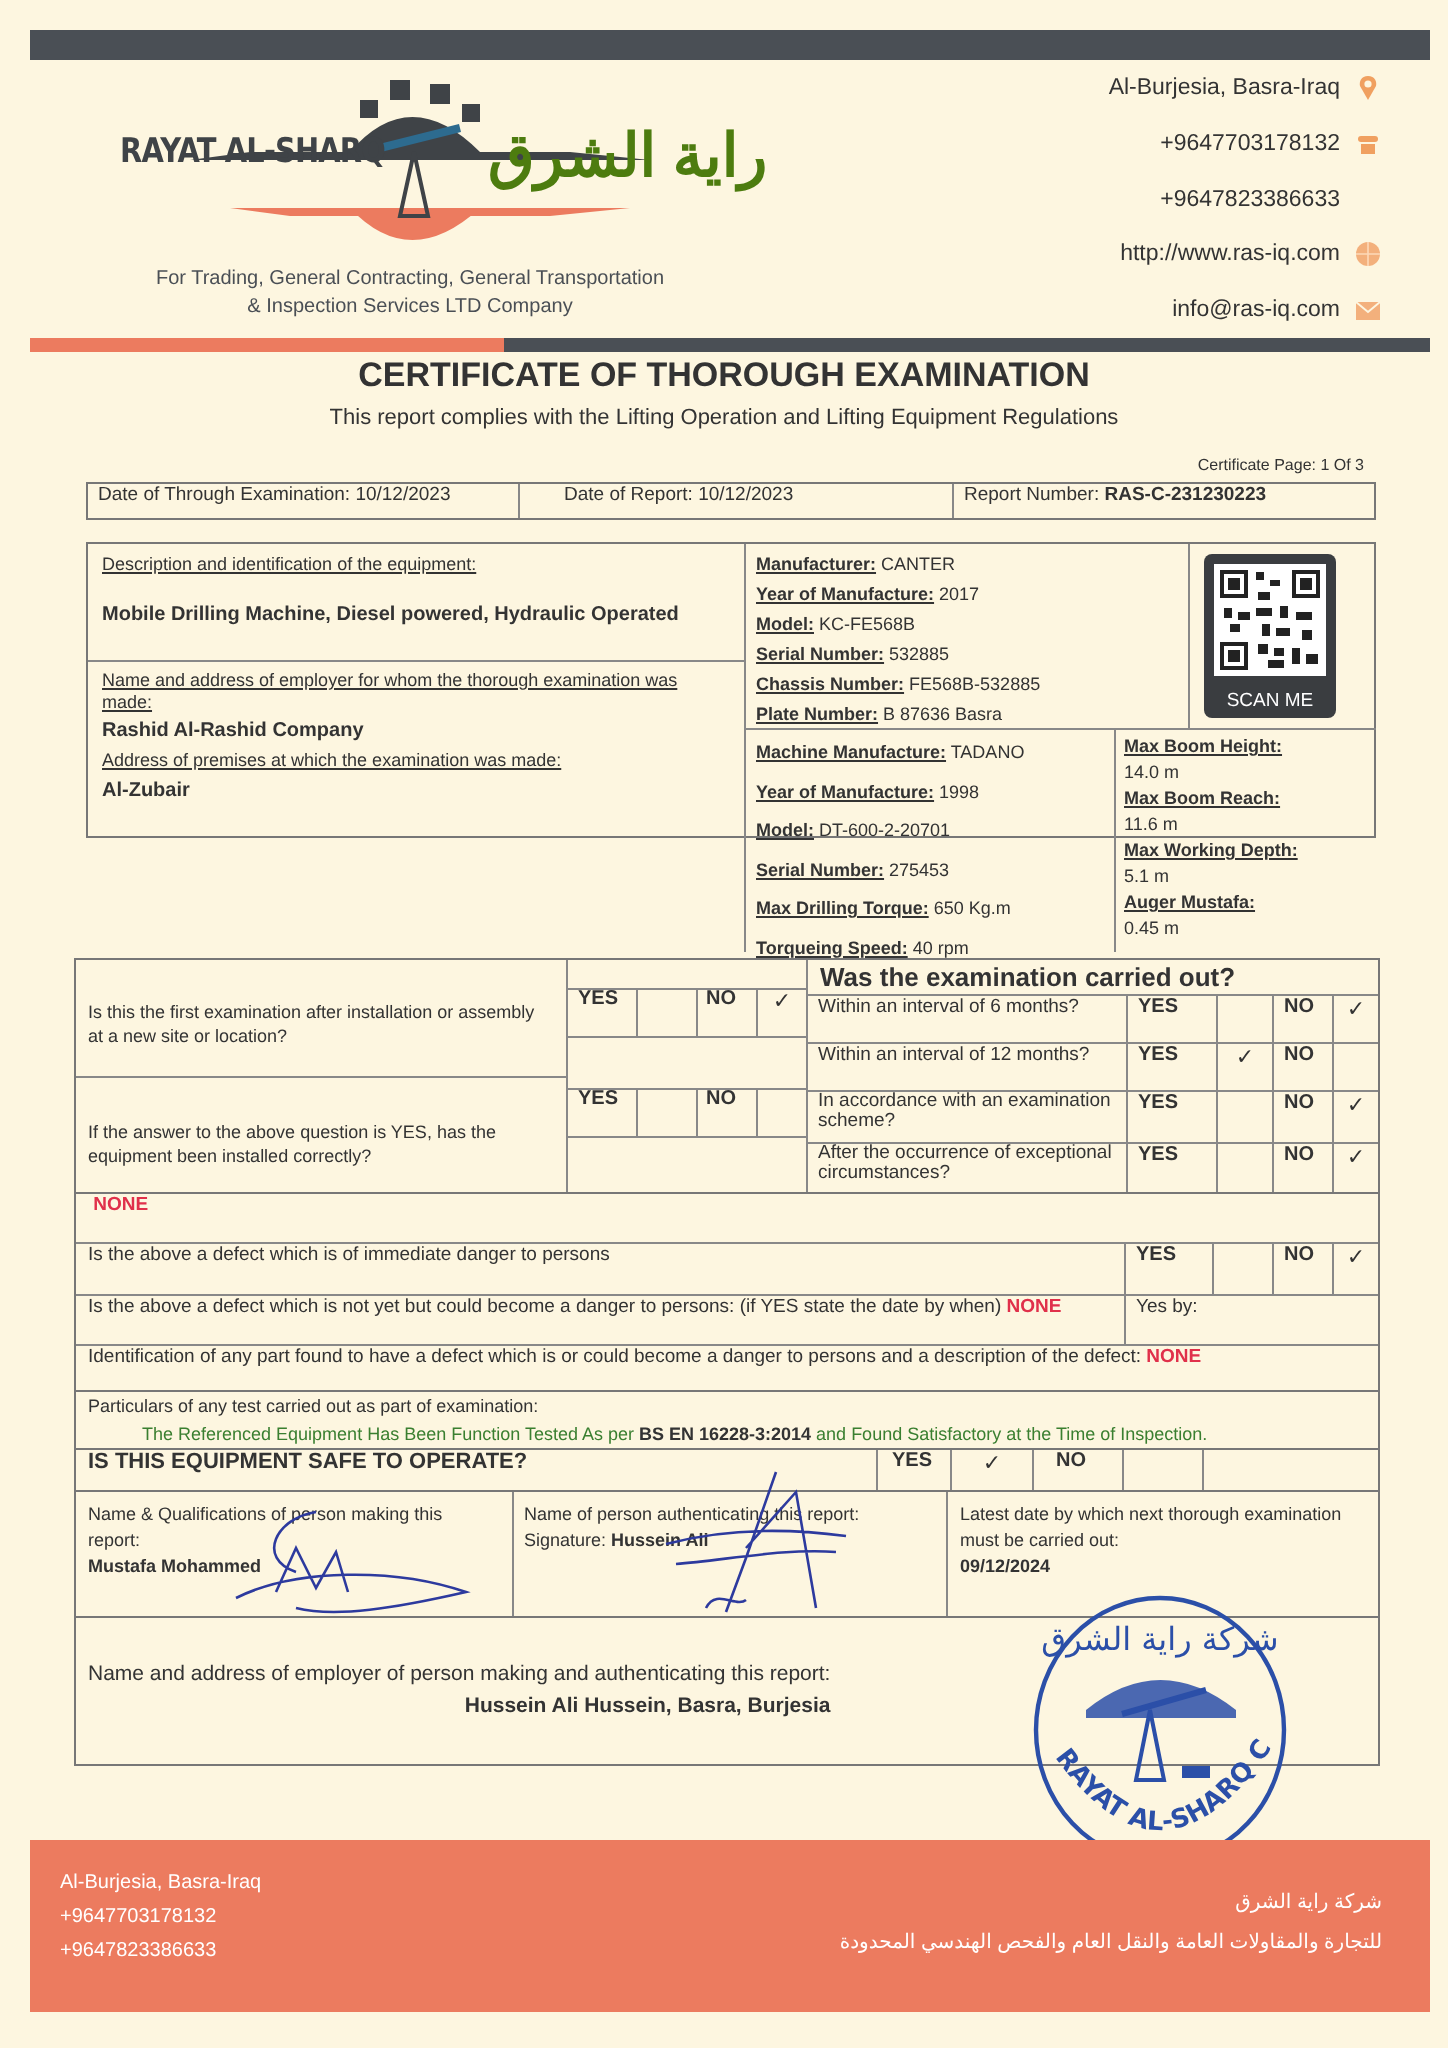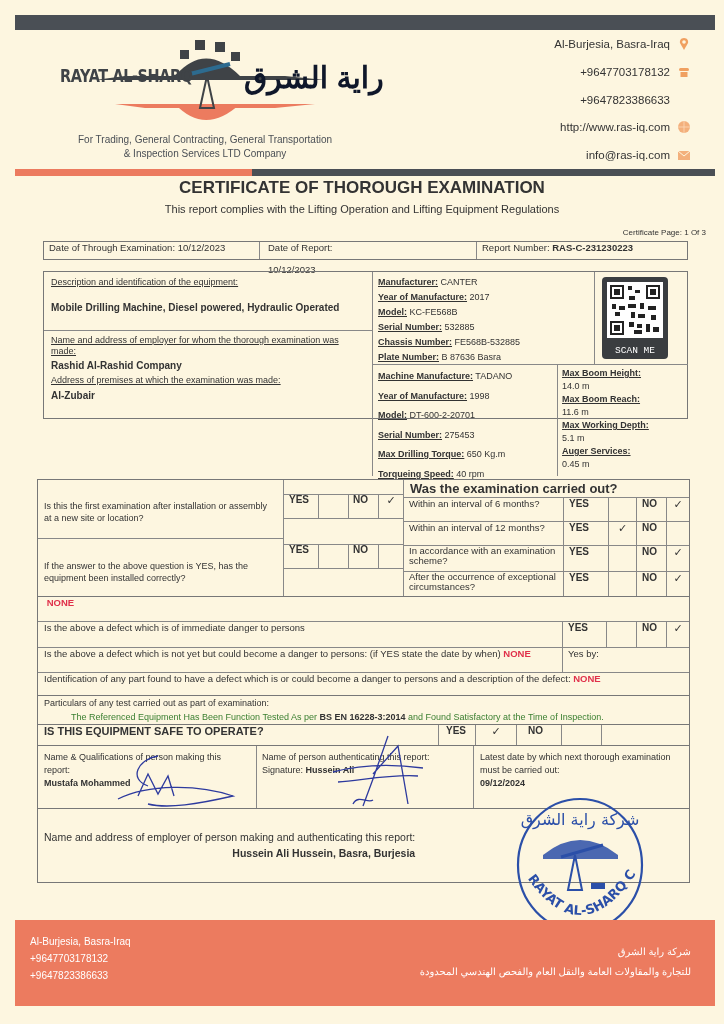--- a/index.html
+++ b/index.html
@@ -1,28 +1,28 @@
 <!DOCTYPE html>
 <html><head>
 <meta charset="utf-8">
 <style>
   html,body{margin:0;padding:0;}
   body{width:724px;height:1024px;background:#fdf6e0;font-family:"Liberation Sans",sans-serif;color:#333;position:relative;overflow:hidden;}
   .abs{position:absolute;}
   .topbar{left:15px;top:15px;width:700px;height:15px;background:#4a4f55;}
   .brand{left:60px;top:66px;font-family:"DejaVu Sans",sans-serif;font-weight:bold;font-size:17px;letter-spacing:-0.5px;color:#3f4347;transform:scaleX(0.85);transform-origin:left;}
-  .brand-ar{left:244px;top:60px;font-size:30px;font-weight:bold;color:#0f172a;direction:rtl;}
+  .brand-ar{left:244px;top:60px;font-size:30px;font-weight:bold;color:#4d7c0f;direction:rtl;}
   .tagline{left:40px;top:133px;width:330px;text-align:center;font-size:10px;color:#4a4f55;line-height:14px;}
   .contact{right:34px;font-size:11.5px;color:#333;display:flex;align-items:center;gap:8px;}
   .contact .ic{width:12px;height:12px;display:inline-block;}
   .sepbar-l{left:15px;top:169px;width:237px;height:7px;background:#ec7b5f;}
   .sepbar-r{left:252px;top:169px;width:463px;height:7px;background:#4a4f55;}
   .title{left:0;top:178px;width:724px;text-align:center;font-size:17px;font-weight:bold;color:#333;}
   .subtitle{left:0;top:203px;width:724px;text-align:center;font-size:11px;color:#333;}
-  .pageno{right:18px;top:228px;font-size:8px;color:#333;}
+  .pageno{right:42px;top:228px;font-size:8px;color:#333;}
   .box{border:1px solid #777;box-sizing:border-box;}
   .line{background:#888;}
   .t9{font-size:9px;}
   .t10{font-size:10px;}
   .u{text-decoration:underline;}
   .b{font-weight:bold;}
   .red{color:#e0304a;font-weight:bold;}
   .green{color:#3a7f30;}
   .cell{position:absolute;box-sizing:border-box;display:flex;align-items:flex-start;font-size:9.5px;}
   .yn{font-weight:bold;font-size:10px;}
@@ -97,21 +97,21 @@
 
 <div class="abs title">CERTIFICATE OF THOROUGH EXAMINATION</div>
 <div class="abs subtitle">This report complies with the Lifting Operation and Lifting Equipment Regulations</div>
 <div class="abs pageno">Certificate Page: 1 Of 3</div>
 
 <div class="abs box" style="left:43px;top:241px;width:645px;height:19px;">
   <div class="cell t9" style="left:5px;top:0;height:17px;">
     <span>Date of Through Examination:</span>&nbsp;<span>10/12/2023</span>
   </div>
   <div class="abs line" style="left:215px;top:0;width:1px;height:17px;"></div>
-  <div class="cell t9" style="left:224px;top:0;height:17px;flex-direction:column;">
+  <div class="cell t9" style="left:238px;top:0;height:17px;">
     <span>Date of Report:</span>&nbsp;<span>10/12/2023</span>
   </div>
   <div class="abs line" style="left:432px;top:0;width:1px;height:17px;"></div>
   <div class="cell t9" style="left:438px;top:0;height:17px;">
     <span>Report Number:</span>&nbsp;<span class="b">RAS-C-231230223</span>
   </div>
 </div>
 
 <div class="abs box" style="left:43px;top:271px;width:645px;height:148px;">
   <div class="abs line" style="left:328px;top:0;width:1px;height:204px;"></div>
@@ -166,40 +166,40 @@
           <rect x="5" y="5" width="10" height="10"></rect>
           <rect x="41" y="5" width="10" height="10"></rect>
           <rect x="5" y="41" width="10" height="10"></rect>
         </g>
       <g fill="#222">
           <rect x="7" y="7" width="6" height="6"></rect>
           <rect x="43" y="7" width="6" height="6"></rect>
           <rect x="7" y="43" width="6" height="6"></rect>
         </g>
     </svg>
-    <div style="position:absolute;left:0;bottom:3px;width:66px;text-align:center;font-size:9.5px;color:#fff;font-family:Liberation Mono, monospace;">SCAN ME</div>
+    <div style="position:absolute;left:0;bottom:3px;width:66px;text-align:center;font-size:9.5px;color:#fff;">SCAN ME</div>
   </div>
 
   <div class="abs t9" style="left:334px;top:95px;line-height:19.5px;">
     <div><span class="u b">Machine Manufacture:</span><span> TADANO</span></div>
     <div><span class="u b">Year of Manufacture:</span><span> 1998</span></div>
     <div><span class="u b">Model:</span><span> DT-600-2-20701</span></div>
     <div><span class="u b">Serial Number:</span><span> 275453</span></div>
     <div><span class="u b">Max Drilling Torque:</span><span> 650 Kg.m</span></div>
     <div><span class="u b">Torqueing Speed:</span><span> 40 rpm</span></div>
   </div>
 
   <div class="abs t9" style="left:518px;top:95px;line-height:13px;">
     <div class="u b">Max Boom Height:</div>
       <div>14.0 m</div>
     <div class="u b">Max Boom Reach:</div>
       <div>11.6 m</div>
     <div class="u b">Max Working Depth:</div>
       <div>5.1 m</div>
-    <div class="u b">Auger Services:</div>
+    <div class="u b">Auger Mustafa:</div>
       <div>0.45 m</div>
   </div>
 </div>
 
 <div class="abs box" style="left:37px;top:479px;width:653px;height:118px;">
   <div class="abs line" style="left:245px;top:0;width:1px;height:116px;"></div>
   <div class="abs line" style="left:0;top:58px;width:245px;height:1px;"></div>
   <div class="abs line" style="left:245px;top:14px;width:120px;height:1px;"></div>
   <div class="abs line" style="left:245px;top:38px;width:120px;height:1px;"></div>
   <div class="abs line" style="left:245px;top:64px;width:120px;height:1px;"></div>

